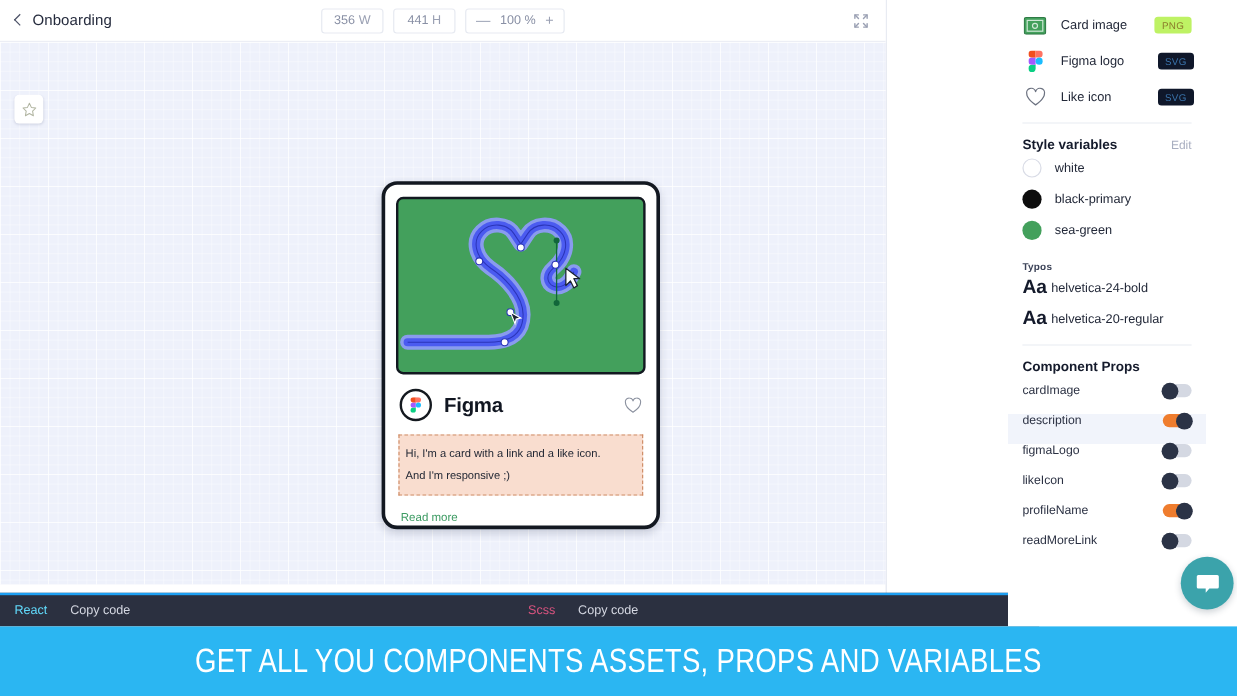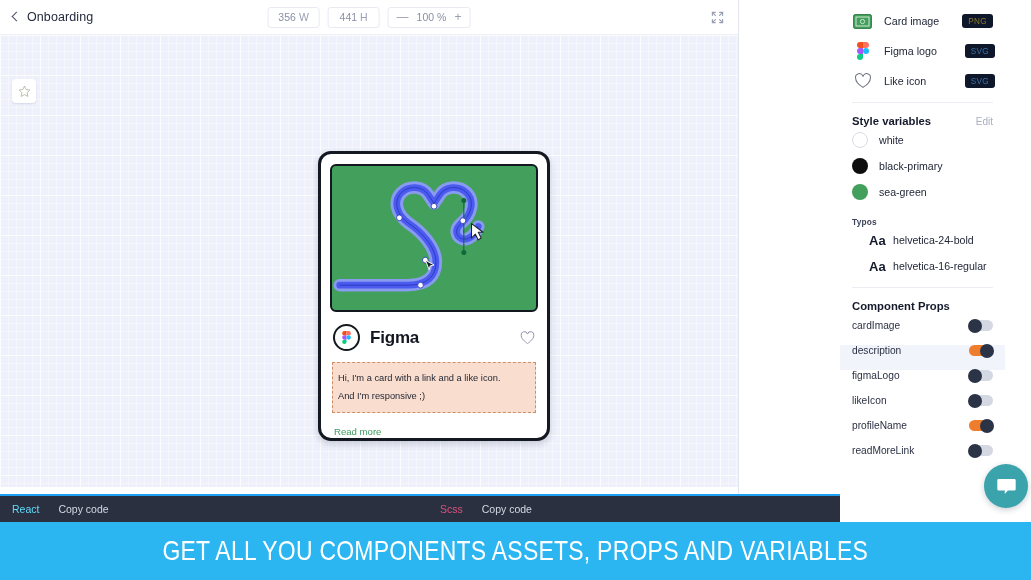--- a/index.html
+++ b/index.html
@@ -131,38 +131,38 @@
     background: #ffffff; overflow: hidden;
   }
   .asset-row {
     display: flex; align-items: center; height: 30px; padding: 0 10px 0 12px; cursor: pointer;
   }
   .asset-ico { width: 21px; height: 21px; display: flex; align-items: center; justify-content: center; flex: 0 0 auto; }
   .asset-label { font-size: 10.7px; color: #222838; margin-left: 11px; }
   .badge {
     margin-left: auto; font-size: 8.2px; padding: 2.5px 6px; border-radius: 3px; letter-spacing: .3px;
   }
-  .badge-png { background: #0f172a; color: #8b7a2a; margin-left: 23px; }
+  .badge-png { background: #bef264; color: #8b7a2a; margin-left: 23px; }
   .badge-svg { background: #0f172a; color: #3a73ab; }
 
   .sb-divider { height: 1px; background: #eceef4; margin: 6px 12px 0 12px; }
 
   .sec-head {
     display: flex; align-items: baseline; padding: 12px 12px 0 12px;
   }
   .sec-title { font-size: 11.3px; font-weight: bold; color: #141a2b; }
   .sec-edit { margin-left: auto; font-size: 10px; color: #a8aec0; cursor: pointer; }
   .sub-head { font-size: 8.3px; font-weight: bold; color: #3c4358; padding: 9px 12px 0 12px; letter-spacing: .2px; }
 
   .var-row { display: flex; align-items: center; height: 26px; padding: 0 12px; cursor: pointer; }
   .swatch { width: 16px; height: 16px; border-radius: 50%; flex: 0 0 auto; }
   .var-label { font-size: 10.6px; color: #222838; margin-left: 11px; }
 
   .typo-row { display: flex; align-items: center; height: 26px; padding: 0 12px; cursor: pointer; }
-  .aa { font-size: 13px; font-weight: bold; color: #141a2b; width: 20px; flex: 0 0 auto; margin-left: 17px; }
+  .aa { font-size: 16px; font-weight: bold; color: #141a2b; width: 20px; flex: 0 0 auto; }
   .typo-label { font-size: 10.6px; color: #222838; margin-left: 4px; }
 
   .prop-row {
     display: flex; align-items: flex-start; height: 25px; padding: 0 12px; cursor: pointer;
   }
   .prop-row.active { background: #f1f4fb; }
   .prop-label { font-size: 10.2px; color: #2b3143; }
   .toggle {
     margin-left: auto; width: 24px; height: 11px; border-radius: 6px; position: relative; flex: 0 0 auto;
   }
@@ -388,21 +388,21 @@
     </div>
 
     <div class="sub-head" style="padding-top:12px">Typos</div>
     <div>
       <div class="typo-row">
         <span class="aa">Aa</span>
         <span class="typo-label">helvetica-24-bold</span>
       </div>
       <div class="typo-row">
         <span class="aa">Aa</span>
-        <span class="typo-label">helvetica-16-regular</span>
+        <span class="typo-label">helvetica-20-regular</span>
       </div>
     </div>
 
     <div class="sb-divider" style="margin-top:8px"></div>
 
     <div class="sec-head">
       <span class="sec-title">Component Props</span>
     </div>
 
     <div style="margin-top:8px">

